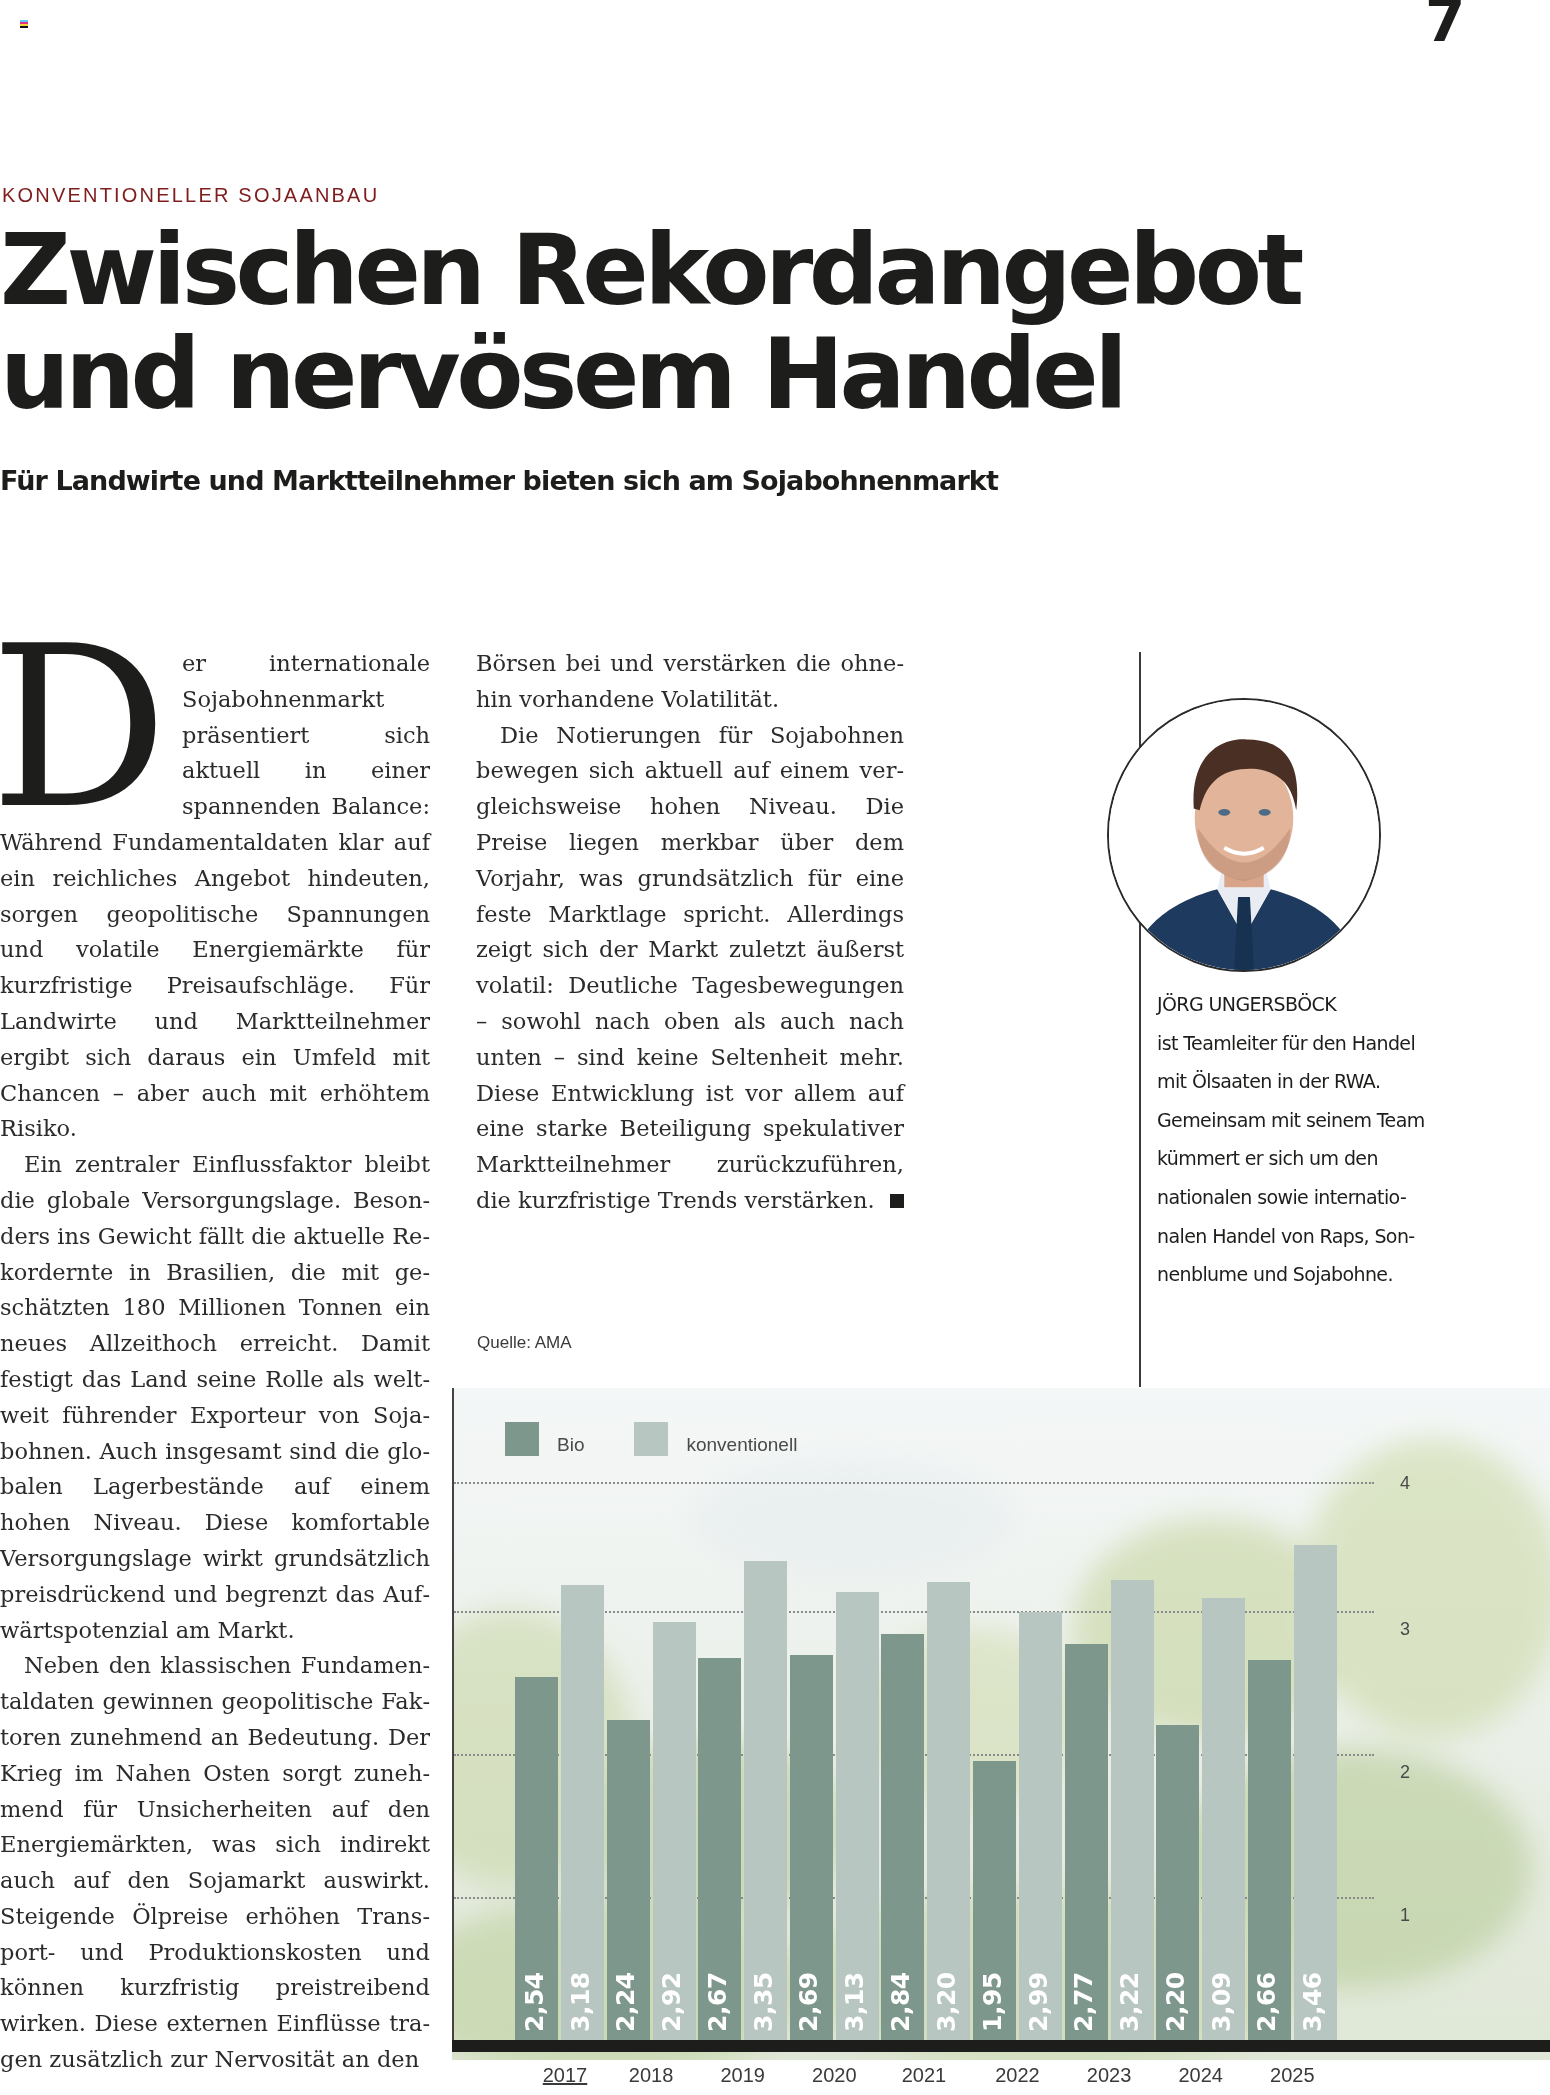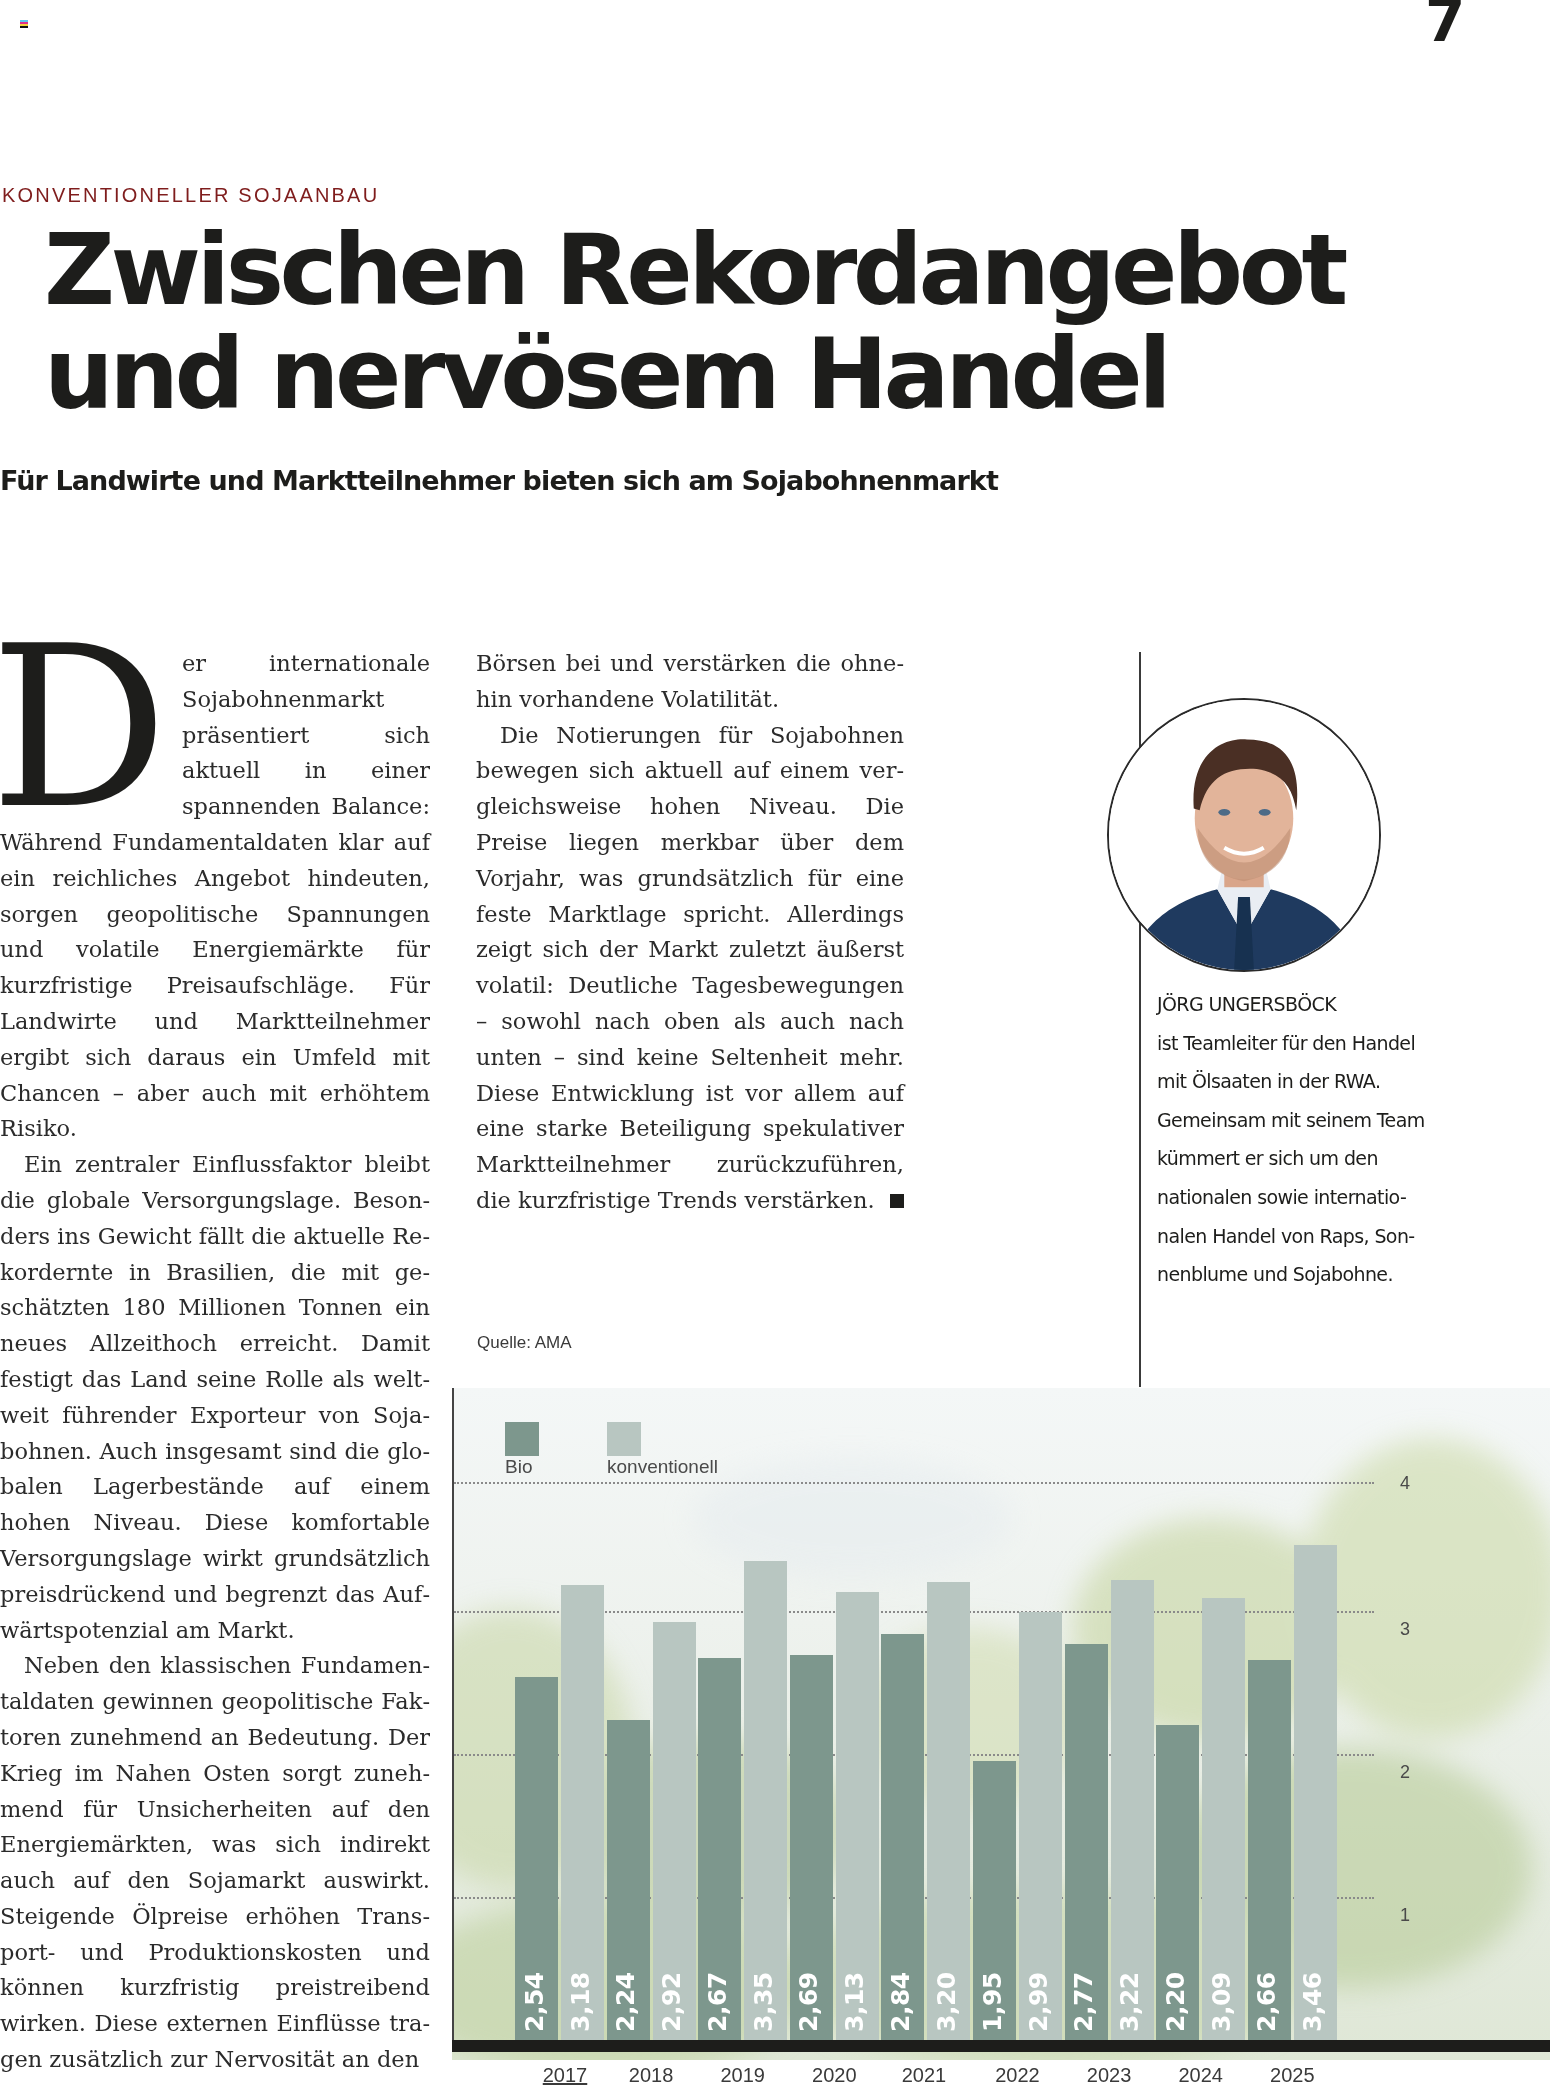--- a/index.html
+++ b/index.html
@@ -6,21 +6,21 @@
   html, body { width: 1550px; height: 2095px; background: #ffffff; overflow: hidden; }
   body { position: relative; font-family: "Liberation Sans", sans-serif; color: #1d1d1b; }
 
   .reg-mark { position: absolute; left: 20px; top: 20px; width: 8px; height: 8px; }
   .reg-mark span { display: block; height: 2px; width: 8px; }
 
   .page-number { position: absolute; left: 1425px; top: -8px; font-family: "DejaVu Sans", sans-serif; font-size: 58px; font-weight: bold; color: #1d1d1b; line-height: 1; }
 
   .kicker { position: absolute; left: 2px; top: 184px; font-size: 20px; letter-spacing: 2.2px; color: #7f1d1d; font-weight: normal; }
 
-  .headline { position: absolute; left: 0; top: 218px; font-family: "DejaVu Sans", sans-serif; font-weight: bold; font-size: 98px; line-height: 104px; letter-spacing: -4.5px; color: #1d1d1b; padding-left: 44px; }
+  .headline { position: absolute; left: 0; top: 218px; font-family: "DejaVu Sans", sans-serif; font-weight: bold; font-size: 98px; line-height: 104px; letter-spacing: -4.5px; color: #1d1d1b; }
 
   .lead { position: absolute; left: 0; top: 452px; width: 1000px; font-family: "DejaVu Sans", sans-serif; font-size: 27px; line-height: 58px; letter-spacing: -0.9px; color: #1d1d1b; font-weight: bold; }
 
   .body-col { position: absolute; font-family: "DejaVu Serif", serif; font-size: 22.5px; line-height: 35.8px; color: #2b2b2b; text-align: justify; hyphens: manual; }
   .col1 { left: 0; top: 646px; width: 430px; }
   .col2 { left: 476px; top: 646px; width: 428px; }
   .body-col p { margin: 0; }
   .body-col p.indent { text-indent: 24px; }
   .dropcap { float: left; font-family: "DejaVu Serif", serif; font-size: 222px; line-height: 160px; height: 164px; margin: 2px 14px 0 -10px; color: #1d1d1b; }
   .end-mark { display: inline-block; width: 14px; height: 14px; background: #1d1d1b; float: right; margin-top: 11px; }
@@ -34,21 +34,21 @@
   .chart-title { position: absolute; left: 477px; top: 1264px; font-family: "DejaVu Sans", sans-serif; font-weight: bold; font-size: 30px; line-height: 35px; letter-spacing: -0.6px; color: #1d1d1b; }
   .chart-source { position: absolute; left: 477px; top: 1333px; font-size: 17px; color: #3a3a3a; }
 
   .chart-area { position: absolute; left: 452px; top: 1388px; width: 1098px; height: 672px; overflow: hidden; }
   .chart-bg { position: absolute; left: 0; top: 0; width: 100%; height: 100%; }
   .chart-axis-left { position: absolute; left: 452px; top: 1388px; width: 2px; height: 664px; background: #444; }
   .chart-baseline { position: absolute; left: 452px; top: 2040px; width: 1098px; height: 12px; background: #1d1d1b; }
 
   .legend { position: absolute; left: 505px; top: 1422px; display: flex; align-items: center; font-size: 19px; color: #4a4a4a; }
   .legend-swatch { width: 34px; height: 34px; margin-right: 18px; }
-  .legend-item { display: flex; align-items: flex-start; margin-right: 50px; flex-direction: column; }
+  .legend-item { display: flex; align-items: flex-end; margin-right: 50px; }
 
   .gridline { position: absolute; left: 454px; width: 920px; height: 0; border-top: 2px dotted #8a8a8a; }
   .ytick { position: absolute; left: 1400px; font-size: 18px; color: #4a4a4a; }
 
   .bar { position: absolute; bottom: 2040px; }
   .bar-label { position: absolute; bottom: 8px; left: 50%; transform-origin: left bottom; transform: translateX(12px) rotate(-90deg); white-space: nowrap; color: #ffffff; font-family: "DejaVu Sans", sans-serif; font-weight: bold; font-size: 25px; letter-spacing: -0.5px; }
 
   .xtick { position: absolute; top: 2064px; font-size: 20px; color: #3a3a3a; width: 70px; text-align: center; }
 </style>
 </head>

